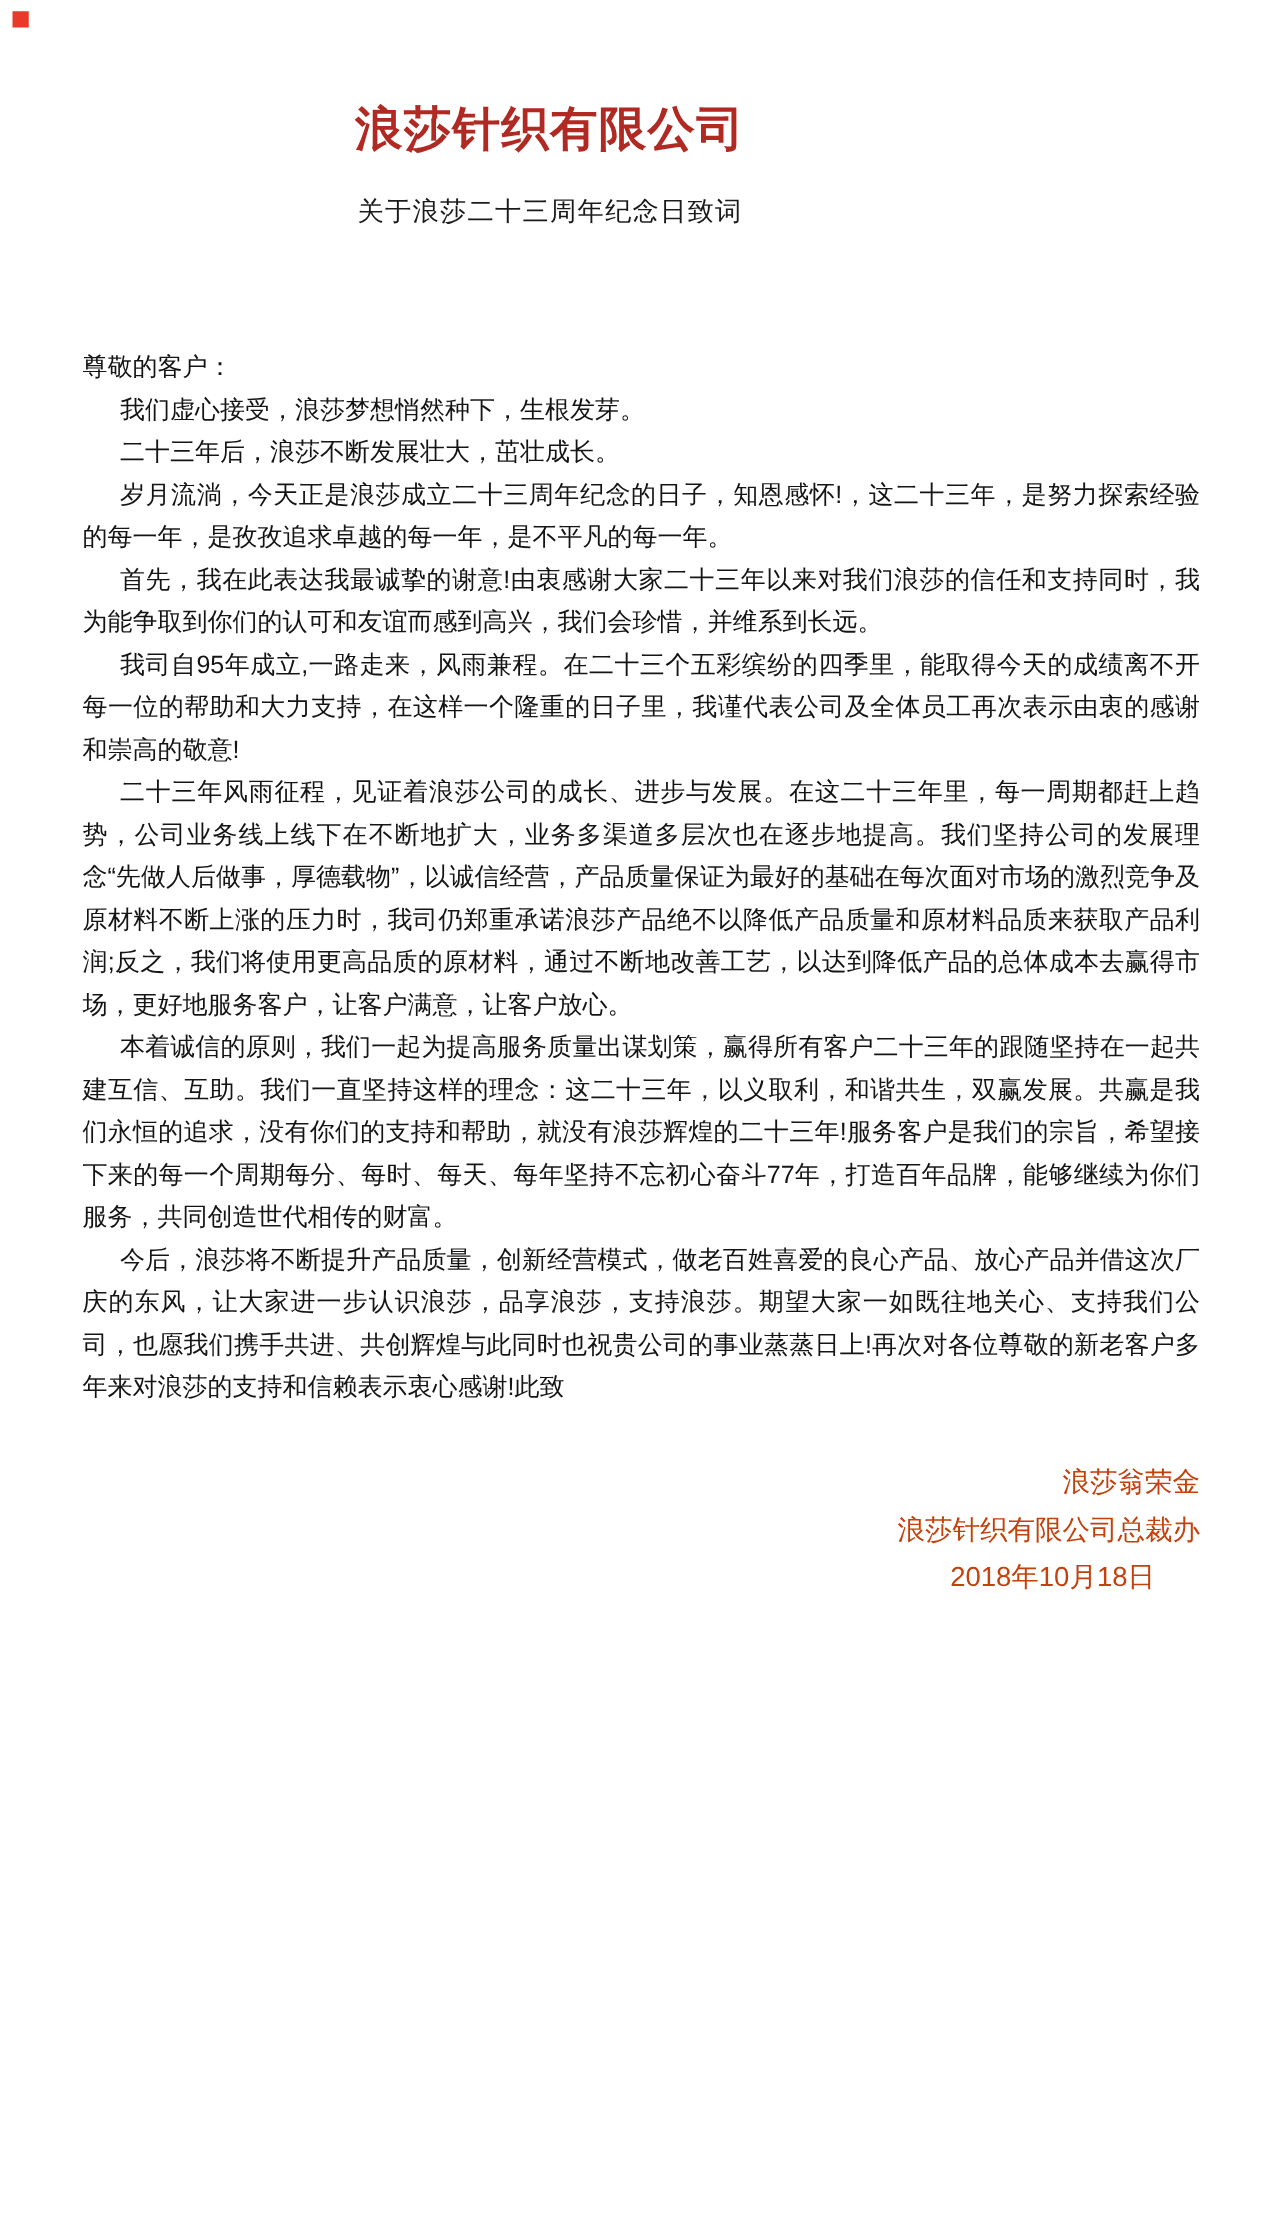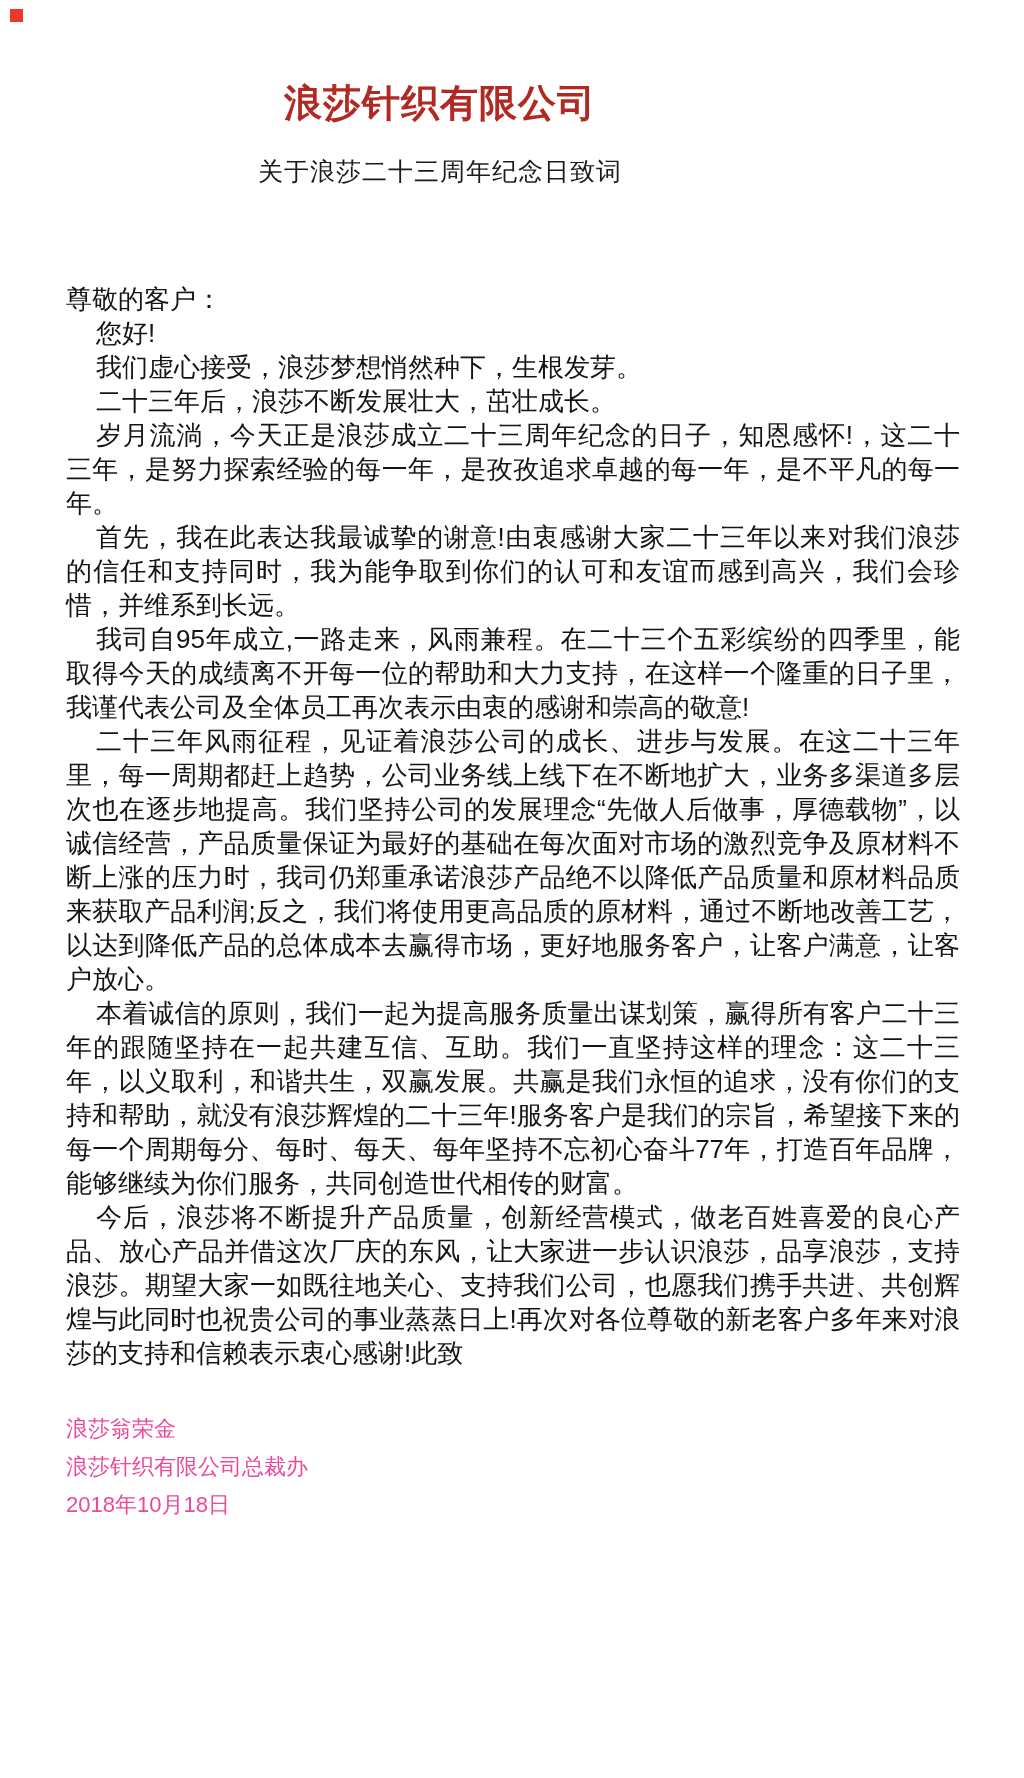--- a/index.html
+++ b/index.html
@@ -26,60 +26,59 @@
     text-align: center;
   }
   .doc-title {
     font-size: 38px;
     font-weight: 700;
     color: #b02a23;
     letter-spacing: 1px;
   }
   .doc-subtitle {
     margin-top: 26px;
-    font-size: 25px;
+    font-size: 21px;
     font-weight: 400;
     color: #1a1a1a;
     letter-spacing: 1px;
   }
   .doc-body {
     width: 894px;
     margin: 94px 0 4px 66px;
-    font-size: 26px;
+    font-size: 20px;
     line-height: 34px;
     text-align: justify;
     text-justify: inter-character;
     color: #141414;
   }
   .doc-body p { text-indent: 30px; }
   .doc-body p.no-indent { text-indent: 0; }
   .signature {
     width: 894px;
     margin: 40px 0 16px 66px;
-    text-align: left;
+    text-align: right;
     font-size: 22px;
     line-height: 38px;
-    color: #ec4899;
+    color: #c2410c;
   }
   .signature .sig-date { padding-right: 36px; }
 </style>
 </head>
 <body>
 
 <div class="corner-marker"></div>
 
 <div class="doc-header">
   <div class="doc-title">浪莎针织有限公司</div>
   <div class="doc-subtitle">关于浪莎二十三周年纪念日致词</div>
 </div>
 
 <div class="doc-body">
 
 <p class="no-indent">尊敬的客户：</p>
-    <p>您好!</p>
     <p>我们虚心接受，浪莎梦想悄然种下，生根发芽。</p>
     <p>二十三年后，浪莎不断发展壮大，茁壮成长。</p>
     <p>岁月流淌，今天正是浪莎成立二十三周年纪念的日子，知恩感怀!，这二十三年，是努力探索经验的每一年，是孜孜追求卓越的每一年，是不平凡的每一年。</p>
     <p>首先，我在此表达我最诚挚的谢意!由衷感谢大家二十三年以来对我们浪莎的信任和支持同时，我为能争取到你们的认可和友谊而感到高兴，我们会珍惜，并维系到长远。</p>
     <p>我司自95年成立,一路走来，风雨兼程。在二十三个五彩缤纷的四季里，能取得今天的成绩离不开每一位的帮助和大力支持，在这样一个隆重的日子里，我谨代表公司及全体员工再次表示由衷的感谢和崇高的敬意!</p>
     <p>二十三年风雨征程，见证着浪莎公司的成长、进步与发展。在这二十三年里，每一周期都赶上趋势，公司业务线上线下在不断地扩大，业务多渠道多层次也在逐步地提高。我们坚持公司的发展理念“先做人后做事，厚德载物”，以诚信经营，产品质量保证为最好的基础在每次面对市场的激烈竞争及原材料不断上涨的压力时，我司仍郑重承诺浪莎产品绝不以降低产品质量和原材料品质来获取产品利润;反之，我们将使用更高品质的原材料，通过不断地改善工艺，以达到降低产品的总体成本去赢得市场，更好地服务客户，让客户满意，让客户放心。</p>
     <p>本着诚信的原则，我们一起为提高服务质量出谋划策，赢得所有客户二十三年的跟随坚持在一起共建互信、互助。我们一直坚持这样的理念：这二十三年，以义取利，和谐共生，双赢发展。共赢是我们永恒的追求，没有你们的支持和帮助，就没有浪莎辉煌的二十三年!服务客户是我们的宗旨，希望接下来的每一个周期每分、每时、每天、每年坚持不忘初心奋斗77年，打造百年品牌，能够继续为你们服务，共同创造世代相传的财富。</p>
     <p>今后，浪莎将不断提升产品质量，创新经营模式，做老百姓喜爱的良心产品、放心产品并借这次厂庆的东风，让大家进一步认识浪莎，品享浪莎，支持浪莎。期望大家一如既往地关心、支持我们公司，也愿我们携手共进、共创辉煌与此同时也祝贵公司的事业蒸蒸日上!再次对各位尊敬的新老客户多年来对浪莎的支持和信赖表示衷心感谢!此致</p>
   </div>
 

